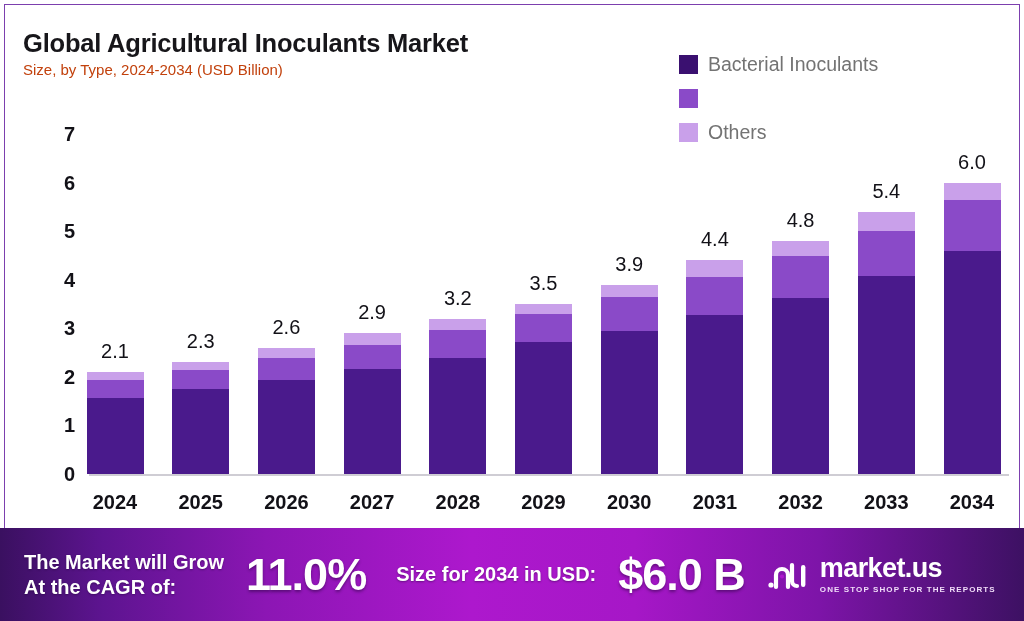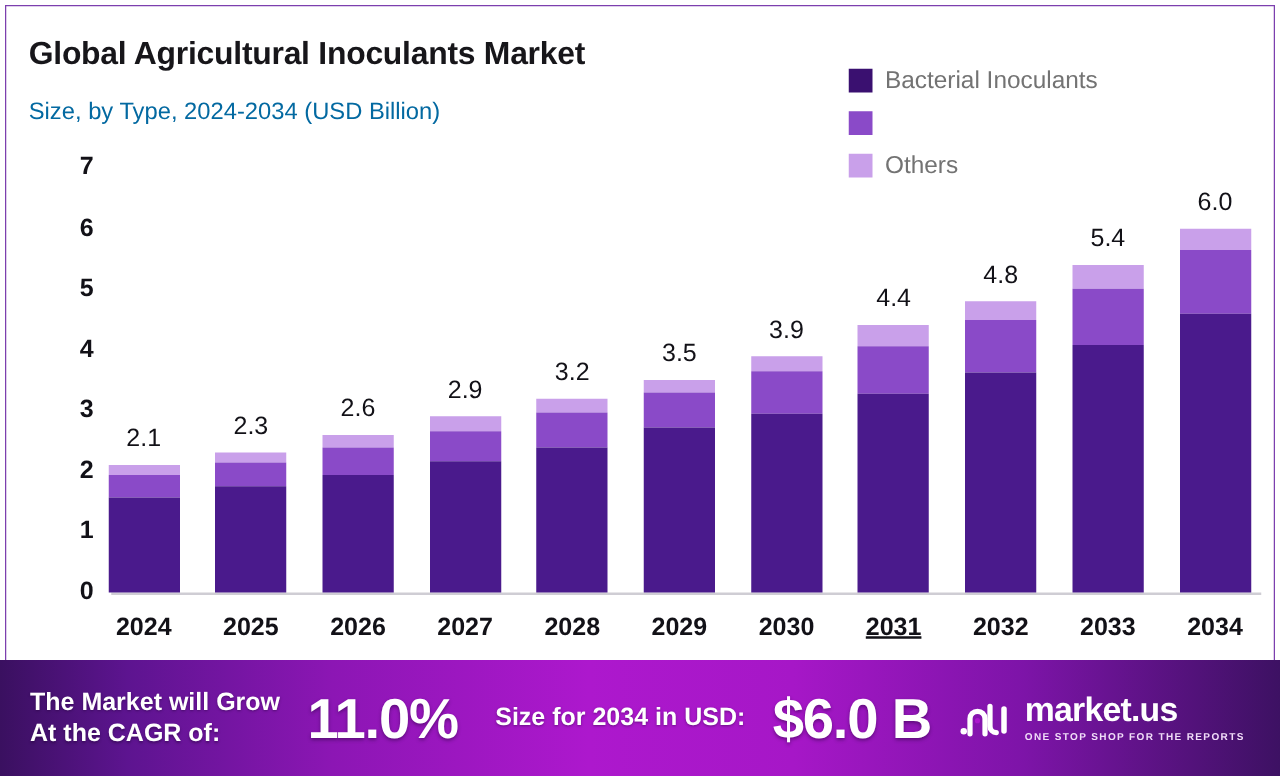--- a/index.html
+++ b/index.html
@@ -41,24 +41,24 @@
     font-size: 25.5px;
     font-weight: bold;
     color: #17161a;
     letter-spacing: -0.2px;
     white-space: nowrap;
   }
 
   .subtitle {
     position: absolute;
     left: 18px;
-    top: 74px;
-    font-size: 19px;
+    top: 56px;
+    font-size: 15px;
     font-weight: normal;
-    color: #0369a1;
+    color: #c2410c;
     white-space: nowrap;
   }
 
   
   .legend {
     position: absolute;
     left: 674px;
     top: 42px;
   }
   .legend-row {
@@ -274,21 +274,21 @@
           <div class="seg" style="height: 142.8px; background: rgb(74, 26, 140);"></div>
         </div>
         <div class="bar-label" style="left: 624.2px; top: 247.571px;">3.9</div>
         <div class="xtick" style="left: 624.2px; top: 486px;">2030</div>
         <div class="bar" style="left: 681.4px; top: 255.286px; height: 213.714px;">
           <div class="seg" style="height: 17px; background: rgb(201, 160, 234);"></div>
           <div class="seg" style="height: 37.8857px; background: rgb(138, 74, 200);"></div>
           <div class="seg" style="height: 158.829px; background: rgb(74, 26, 140);"></div>
         </div>
         <div class="bar-label" style="left: 709.9px; top: 223.286px;">4.4</div>
-        <div class="xtick" style="left: 709.9px; top: 486px; text-decoration: underline;">2031</div>
+        <div class="xtick" style="left: 709.9px; top: 486px;">2031</div>
         <div class="bar" style="left: 767.1px; top: 235.857px; height: 233.143px;">
           <div class="seg" style="height: 15.5429px; background: rgb(201, 160, 234);"></div>
           <div class="seg" style="height: 41.7714px; background: rgb(138, 74, 200);"></div>
           <div class="seg" style="height: 175.829px; background: rgb(74, 26, 140);"></div>
         </div>
         <div class="bar-label" style="left: 795.6px; top: 203.857px;">4.8</div>
         <div class="xtick" style="left: 795.6px; top: 486px;">2032</div>
         <div class="bar" style="left: 852.8px; top: 206.714px; height: 262.286px;">
           <div class="seg" style="height: 19.4286px; background: rgb(201, 160, 234);"></div>
           <div class="seg" style="height: 45.1714px; background: rgb(138, 74, 200);"></div>

